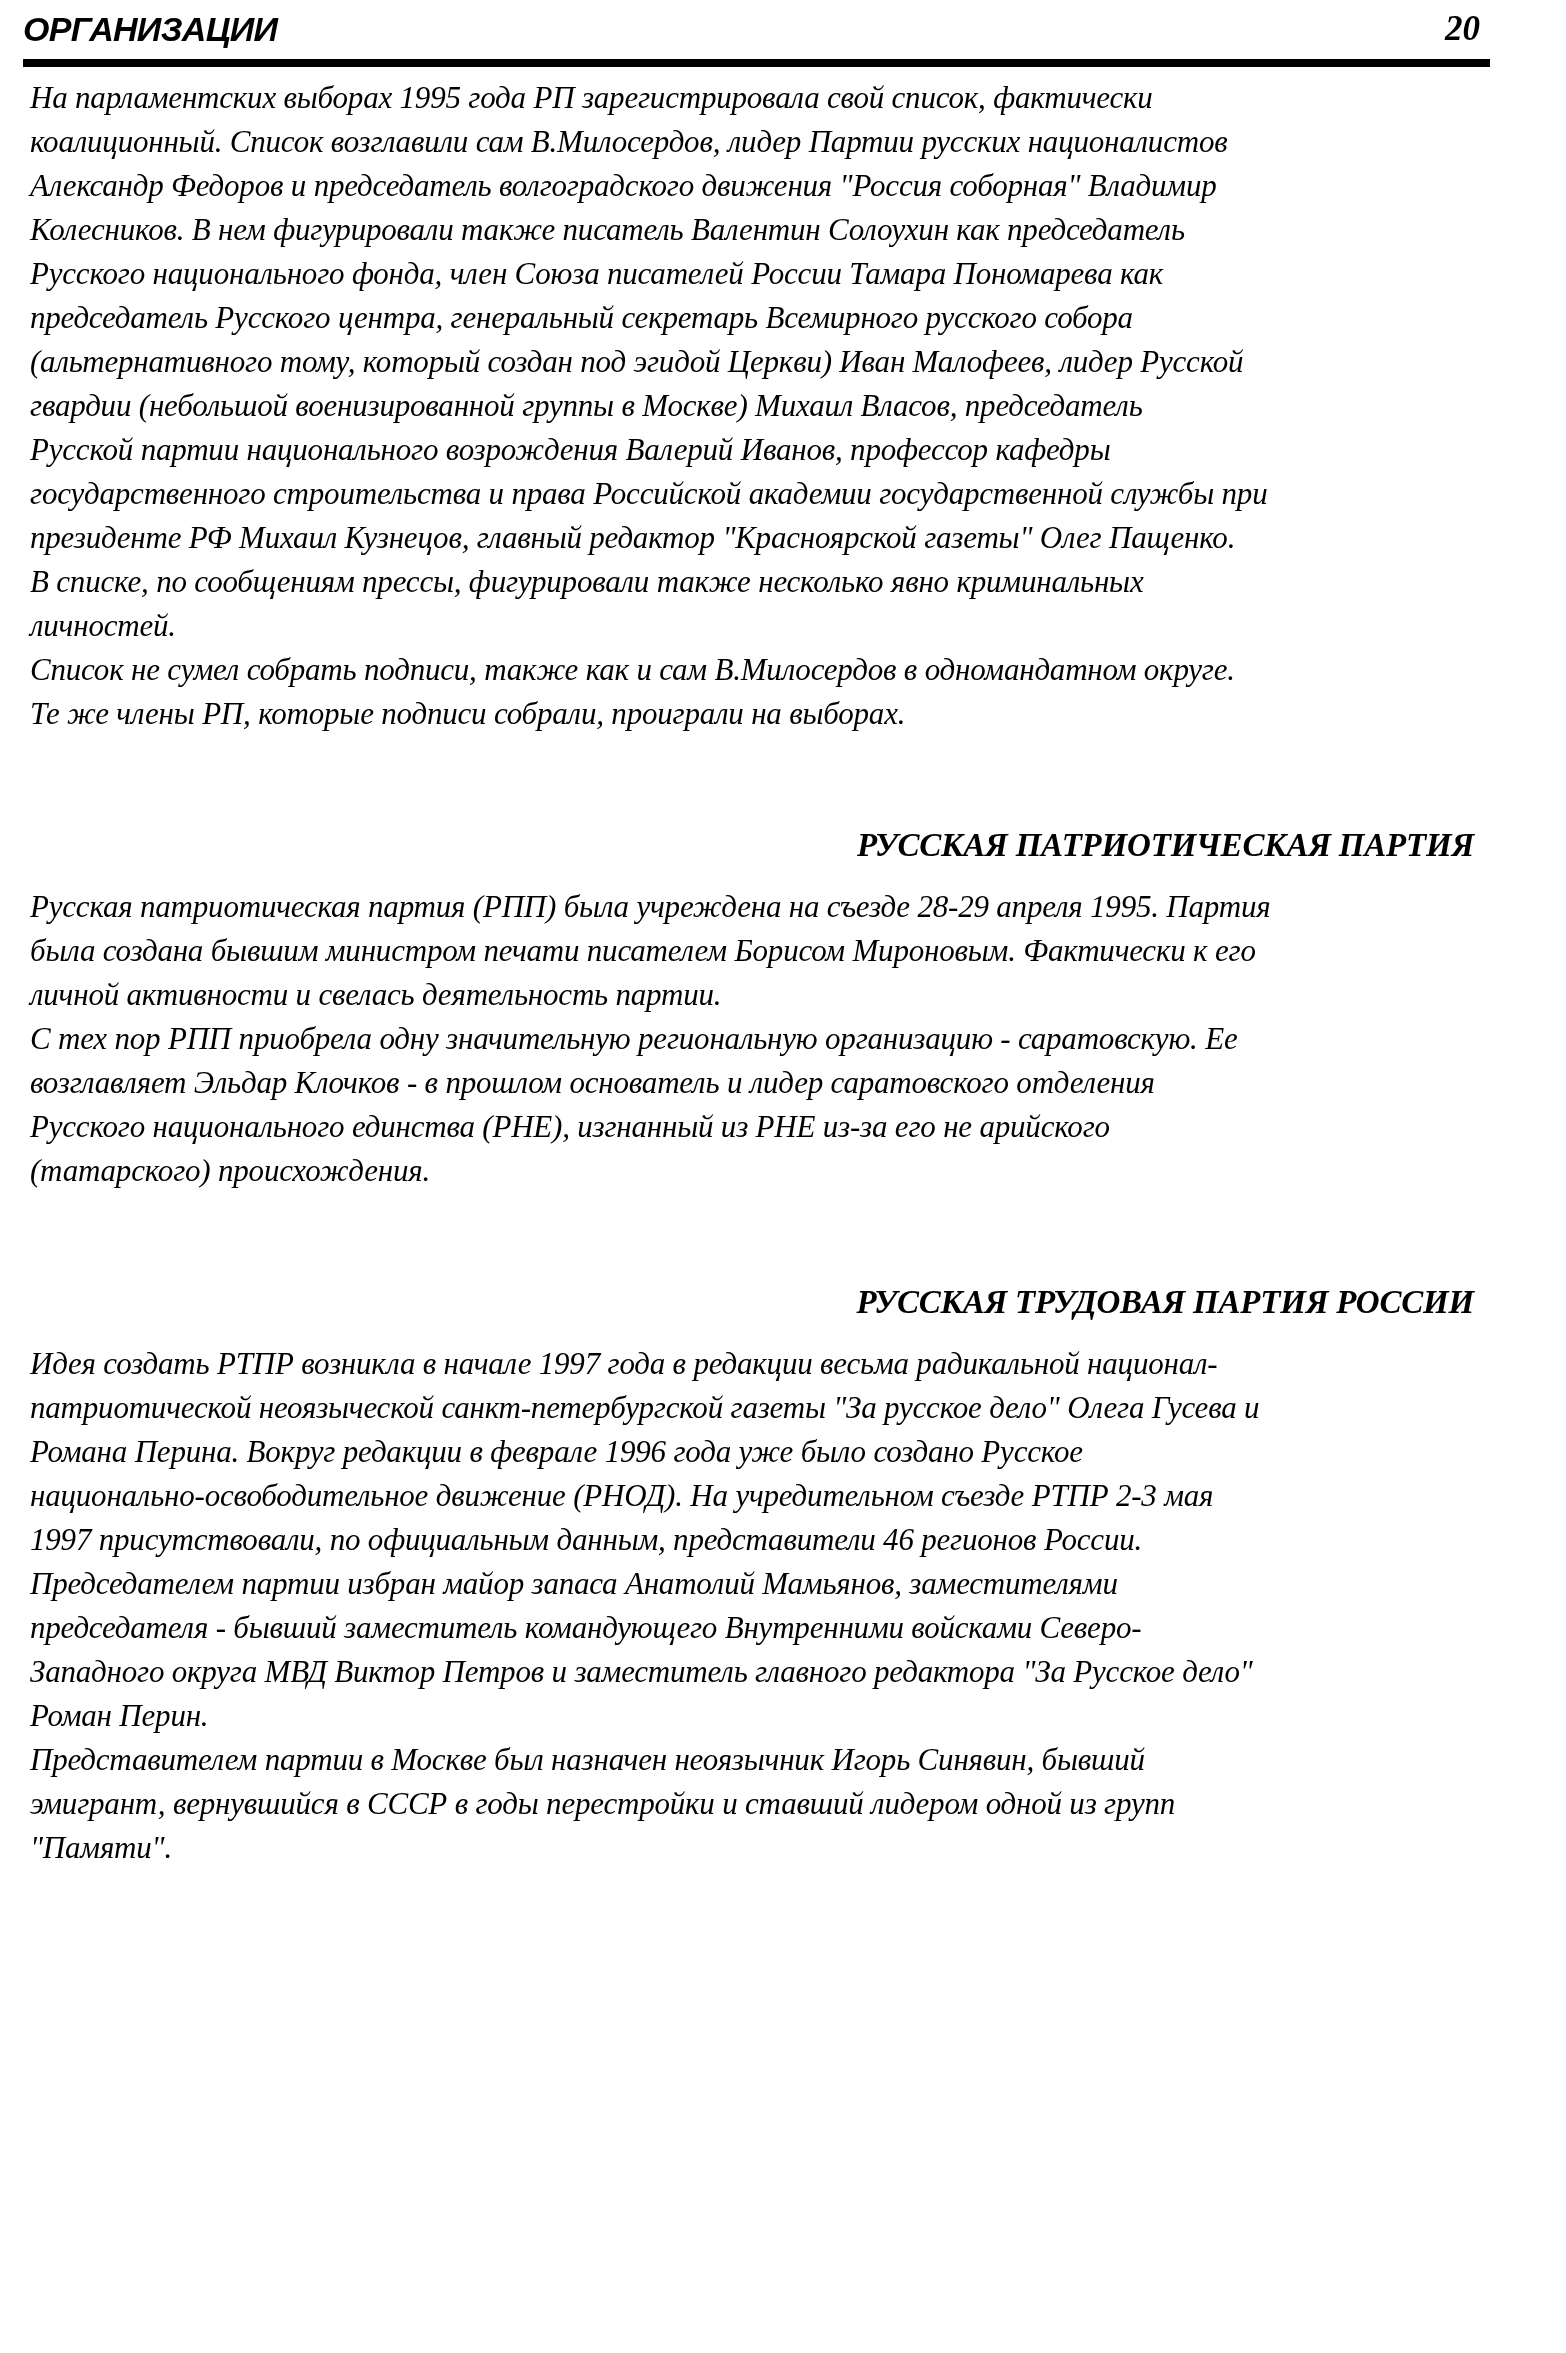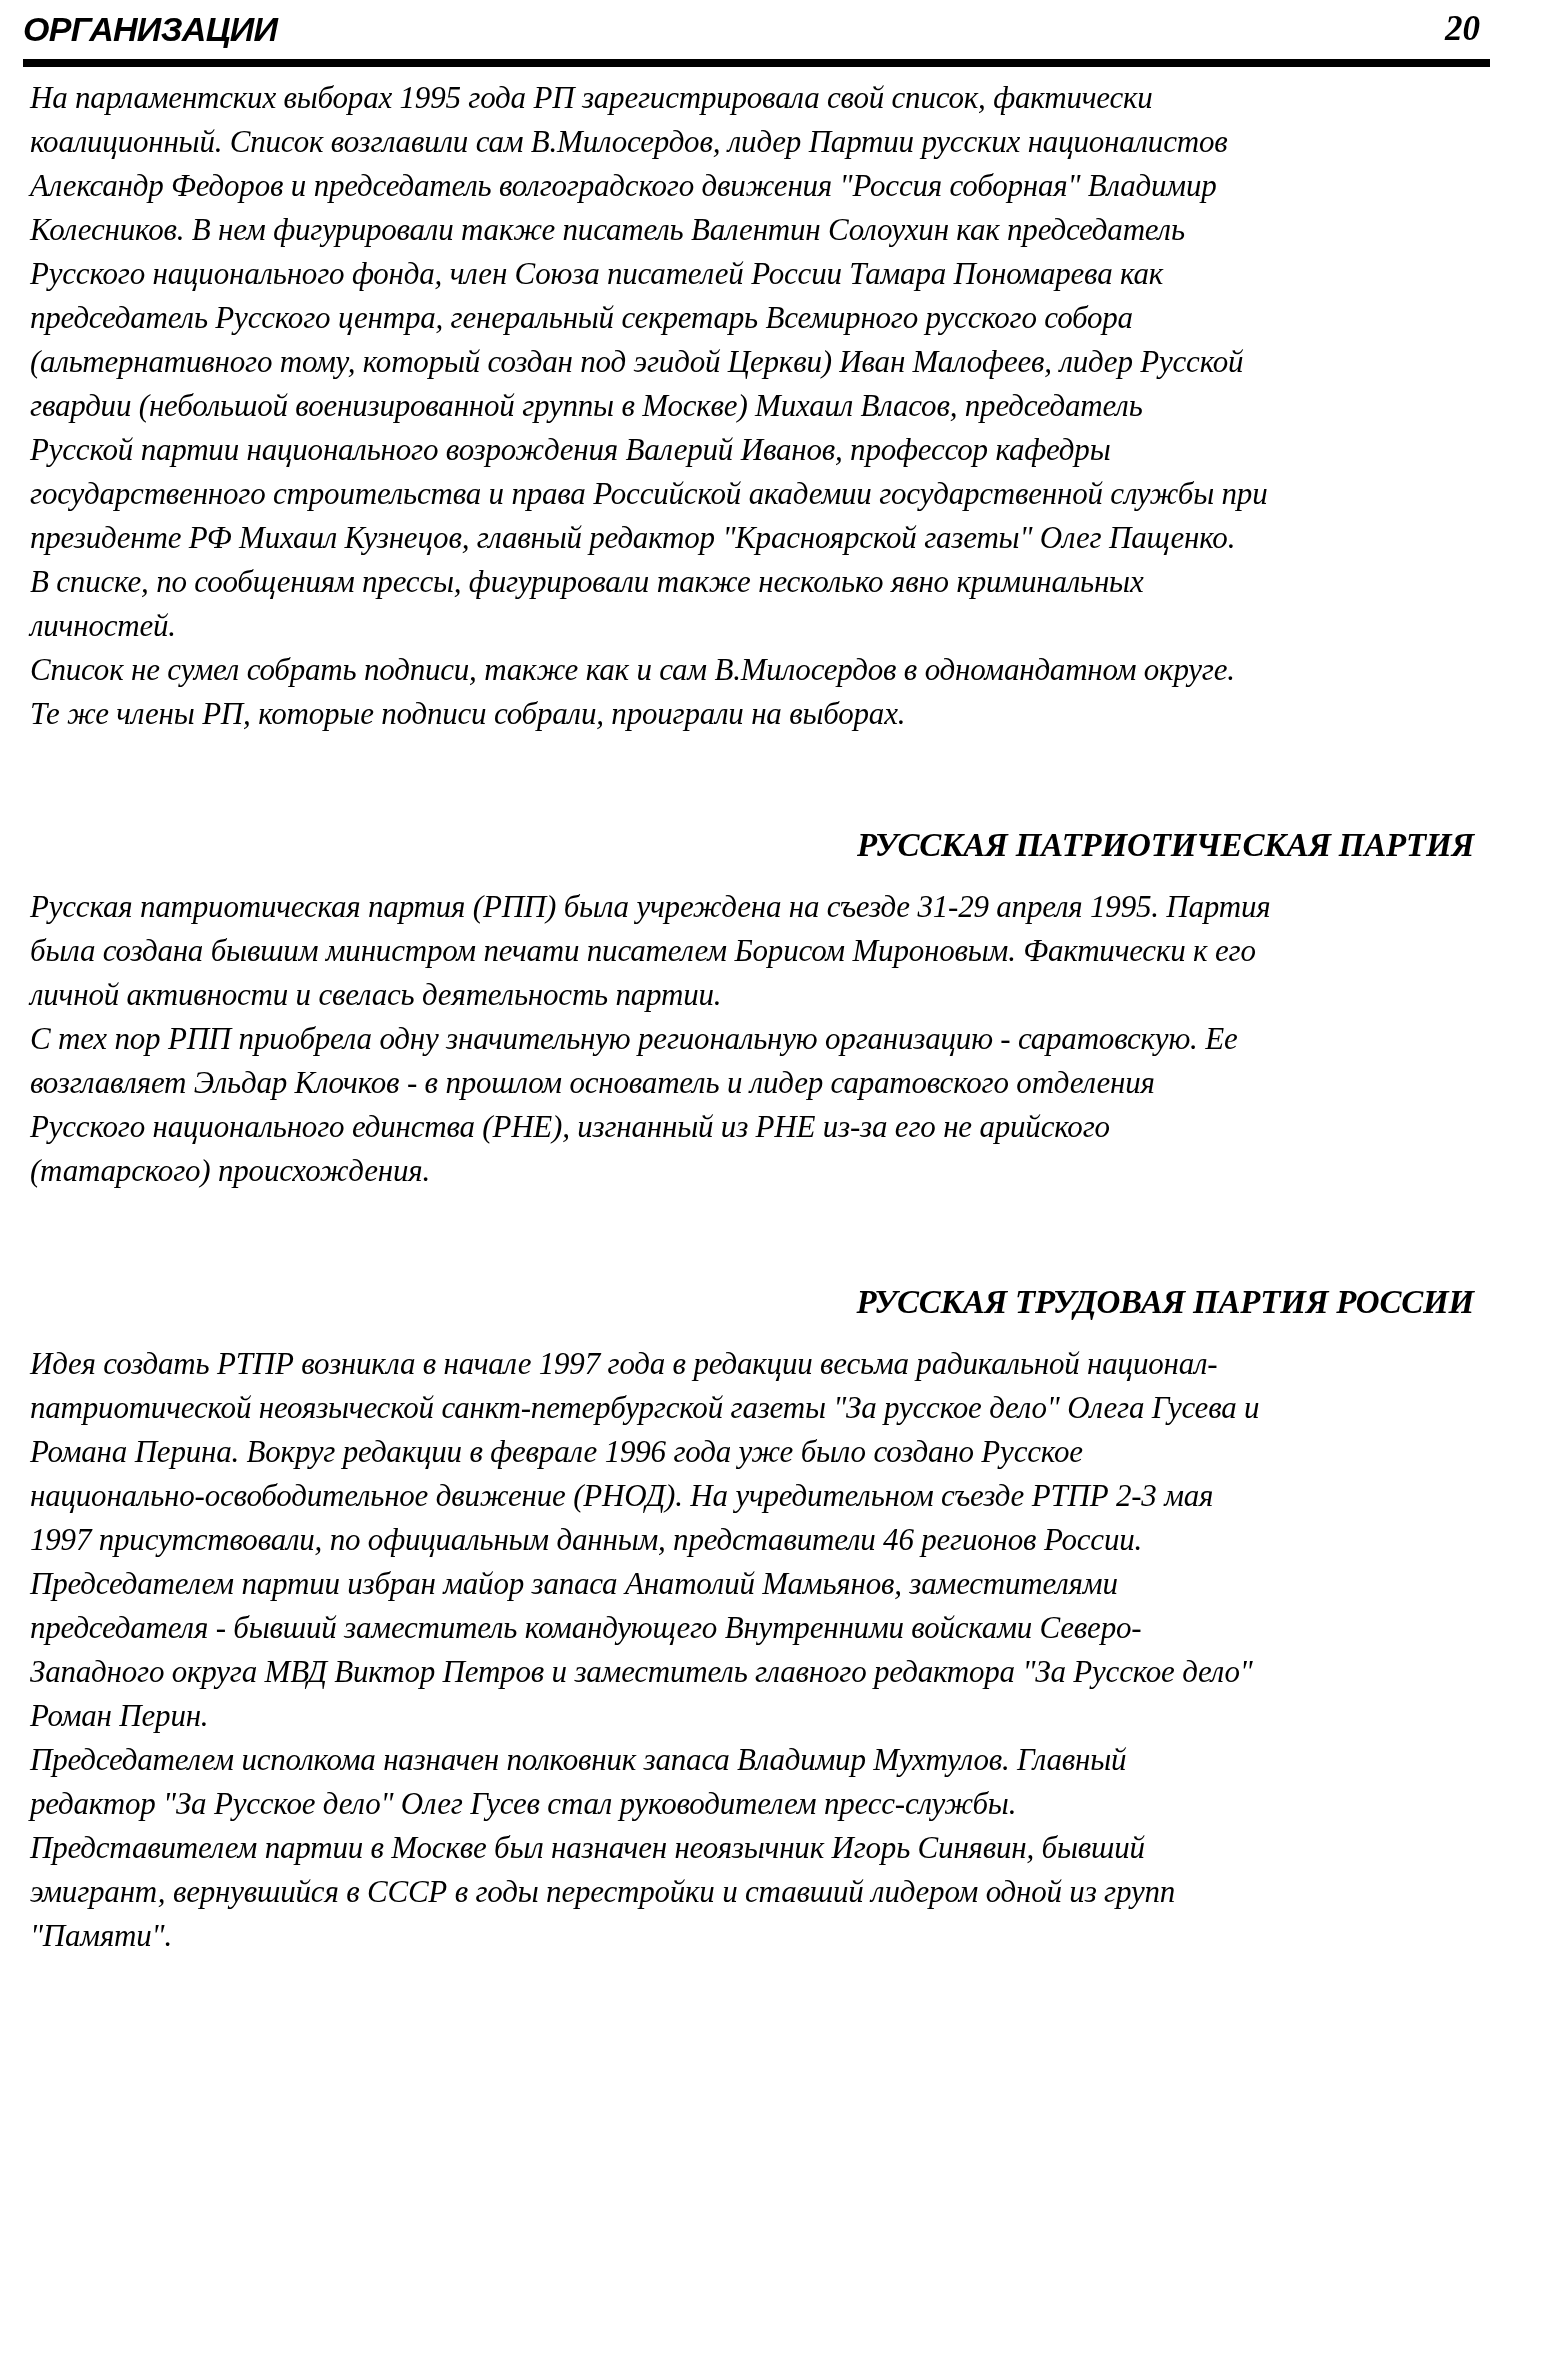--- a/index.html
+++ b/index.html
@@ -79,38 +79,36 @@
 (альтернативного тому, который создан под эгидой Церкви) Иван Малофеев, лидер Русской
 гвардии (небольшой военизированной группы в Москве) Михаил Власов, председатель
 Русской партии национального возрождения Валерий Иванов, профессор кафедры
 государственного строительства и права Российской академии государственной службы при
 президенте РФ Михаил Кузнецов, главный редактор "Красноярской газеты" Олег Пащенко.
 В списке, по сообщениям прессы, фигурировали также несколько явно криминальных
 личностей.</div>
     <div class="paragraph">Список не сумел собрать подписи, также как и сам В.Милосердов в одномандатном округе.
 Те же члены РП, которые подписи собрали, проиграли на выборах.</div>
     <div class="heading">РУССКАЯ ПАТРИОТИЧЕСКАЯ ПАРТИЯ</div>
-    <div class="paragraph">Русская патриотическая партия (РПП) была учреждена на съезде 31-29 апреля 1995. Партия
+    <div class="paragraph">Русская патриотическая партия (РПП) была учреждена на съезде 28-29 апреля 1995. Партия
 была создана бывшим министром печати писателем Борисом Мироновым. Фактически к его
 личной активности и свелась деятельность партии.</div>
     <div class="paragraph">С тех пор РПП приобрела одну значительную региональную организацию - саратовскую. Ее
 возглавляет Эльдар Клочков - в прошлом основатель и лидер саратовского отделения
 Русского национального единства (РНЕ), изгнанный из РНЕ из-за его не арийского
 (татарского) происхождения.</div>
     <div class="heading">РУССКАЯ ТРУДОВАЯ ПАРТИЯ РОССИИ</div>
     <div class="paragraph">Идея создать РТПР возникла в начале 1997 года в редакции весьма радикальной национал-
 патриотической неоязыческой санкт-петербургской газеты "За русское дело" Олега Гусева и
 Романа Перина. Вокруг редакции в феврале 1996 года уже было создано Русское
 национально-освободительное движение (РНОД). На учредительном съезде РТПР 2-3 мая
 1997 присутствовали, по официальным данным, представители 46 регионов России.
 Председателем партии избран майор запаса Анатолий Мамьянов, заместителями
 председателя - бывший заместитель командующего Внутренними войсками Северо-
 Западного округа МВД Виктор Петров и заместитель главного редактора "За Русское дело"
 Роман Перин.</div>
-    <div class="paragraph">Председателем исполкома назначен полковник запаса Владимир Мухтулов. Главный
-редактор "За Русское дело" Олег Гусев стал руководителем пресс-службы.</div>
     <div class="paragraph">Представителем партии в Москве был назначен неоязычник Игорь Синявин, бывший
 эмигрант, вернувшийся в СССР в годы перестройки и ставший лидером одной из групп
 "Памяти".</div>
   </div>
 
 </div>
 
 
 </body></html>

